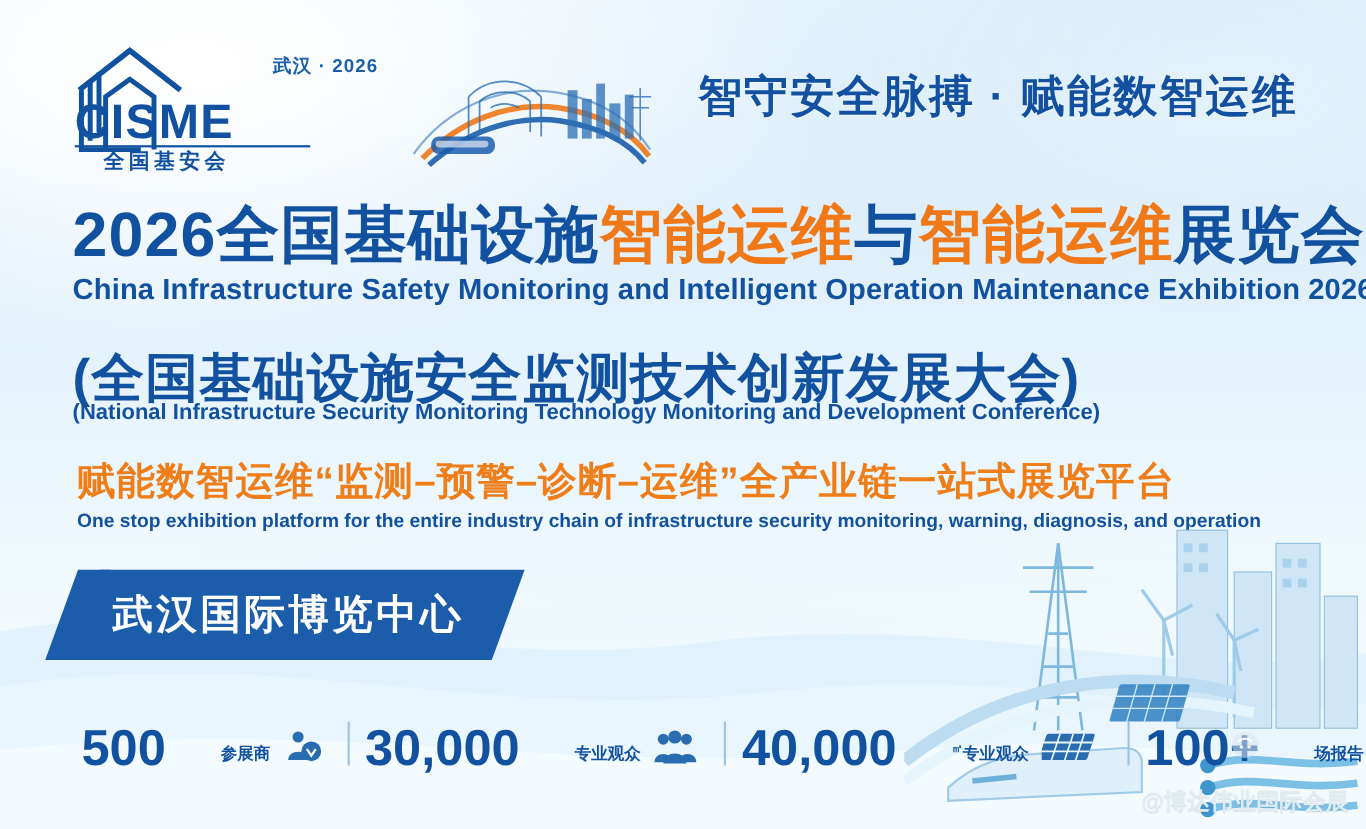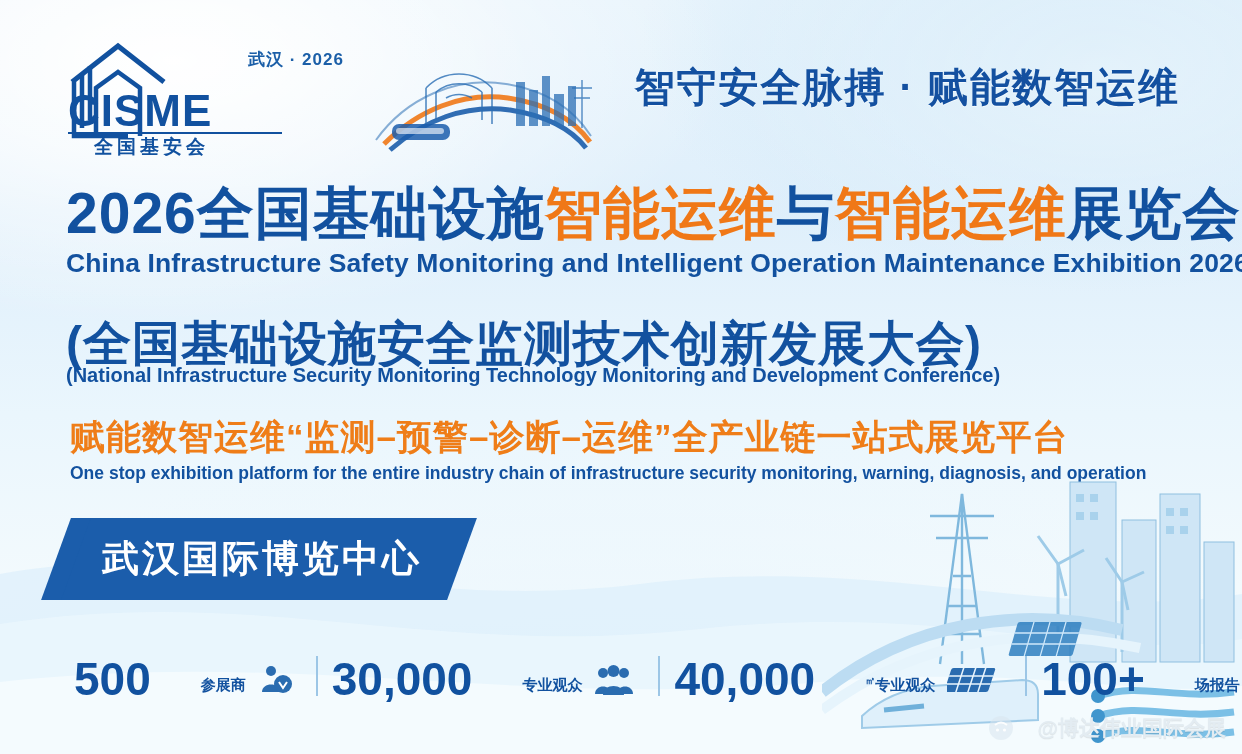--- a/index.html
+++ b/index.html
@@ -54,21 +54,21 @@
   .stats{position:absolute;left:74px;top:640px;display:flex;align-items:flex-end;height:62px;}
   .stat{display:flex;align-items:flex-end;gap:44px;}
   .stat .num{font-size:46px;font-weight:bold;color:#11519f;line-height:1;letter-spacing:0px;}
   .stat .lbl{font-size:15px;color:#11519f;font-weight:bold;margin:0 0 7px 6px;white-space:nowrap;}
   .stat .lbl .sup{font-size:10px;vertical-align:super;}
   .sticon{margin:0 10px 2px 12px;}
   .divider{width:2px;height:40px;background:#9cc6e6;margin:0 14px 6px 14px;}
 
   
   .wm{position:absolute;right:16px;bottom:12px;display:flex;align-items:center;gap:24px;
-      color:#d2dfe8;font-size:21px;font-weight:bold;text-shadow:0 1px 1px rgba(0,0,0,.10);}
+      color:#d2dfe8;font-size:21px;font-weight:bold;text-shadow:0 1px 1px rgba(0,0,0,.10);flex-direction:column;}
   .wm .wmtxt{color:#e3ecf2;}
 </style>
 </head>
 <body>
 
 <div id="poster">
 
   <div class="ray ray1"></div>
   <div class="ray ray2"></div>
 

